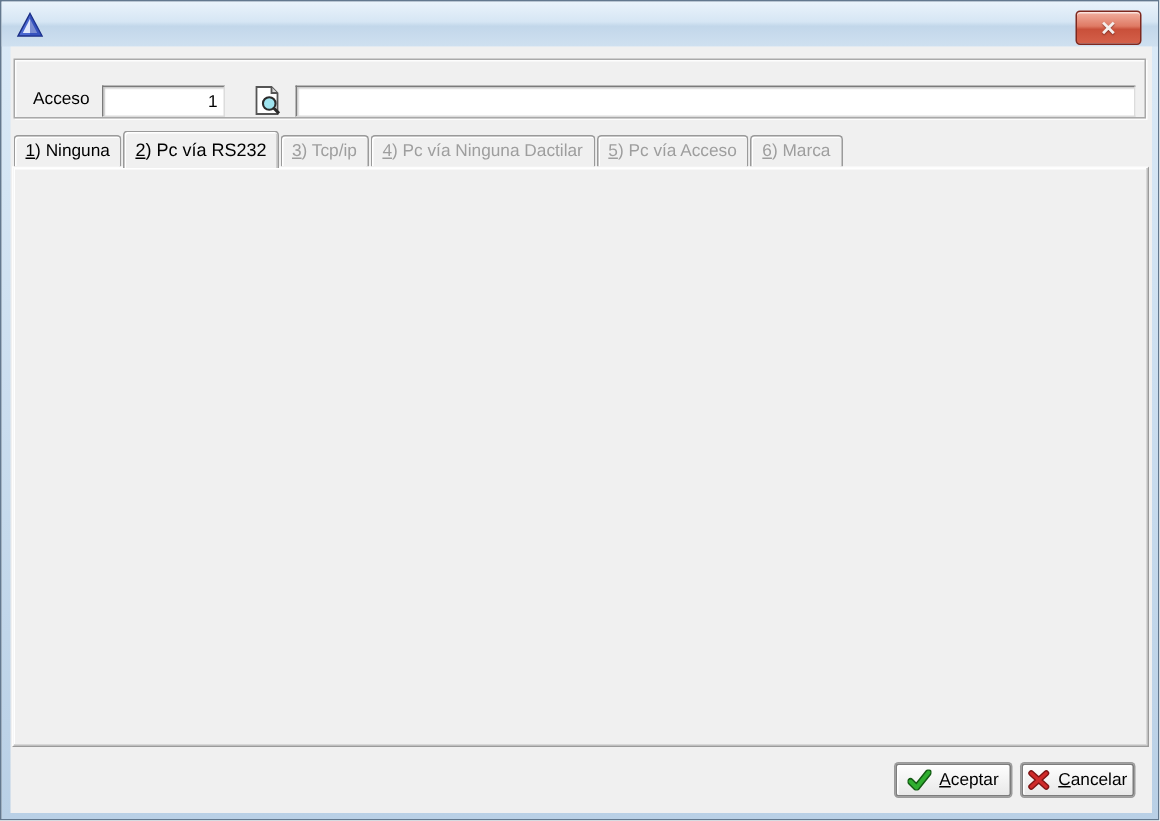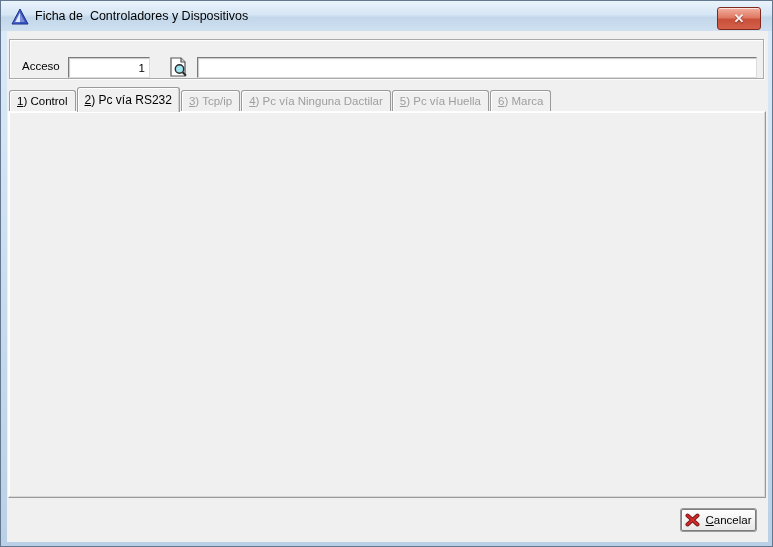--- a/index.html
+++ b/index.html
@@ -94,21 +94,20 @@
 <body>
 
 <div class="window">
 
   <div class="titlebar">
     <svg class="app-icon" viewBox="0 0 18 18">
       <polygon points="9,1 17,16 1,16" fill="#4a67d0" stroke="#1b2f86" stroke-width="1"></polygon>
       <polygon points="9,4.5 13.8,14 4.2,14" fill="#dfe7fb"></polygon>
       <polygon points="9,1 17,16 9,16" fill="#2742ae" opacity="0.55"></polygon>
     </svg>
-    <span class="title-text">Ficha de  Controladores y Dispositivos</span>
     <div class="close-btn">
       <span class="close-x">✕</span>
     </div>
   </div>
 
   <div class="client">
 
     <div class="acceso-panel">
       <span class="acceso-label">Acceso</span>
       <input class="field num acceso-input" value="1" style="">
@@ -117,25 +116,25 @@
           <path d="M4 2 h10 l4 4 v14 h-14 z" fill="#fff" stroke="#555" stroke-width="1.2"></path>
           <path d="M14 2 v4 h4" fill="#d8d8d8" stroke="#555" stroke-width="1.2"></path>
           <circle cx="12.5" cy="13" r="4.2" fill="#9fe4ef" stroke="#2b2b2b" stroke-width="1.4"></circle>
           <line x1="15.6" y1="16.2" x2="19" y2="19.6" stroke="#2b2b2b" stroke-width="2"></line>
         </svg>
       </button>
       <input class="field acceso-long" value="" style="">
     </div>
 
     <div class="tabstrip">
-        <div class="tab inactive"><span class="accel">1</span><span>) Control</span></div>
+        <div class="tab inactive"><span class="accel">1</span><span>) Ninguna</span></div>
         <div class="tab active"><span class="accel">2</span><span>) Pc vía RS232</span></div>
         <div class="tab disabled"><span class="accel">3</span><span>) Tcp/ip</span></div>
         <div class="tab disabled"><span class="accel">4</span><span>) Pc vía Ninguna Dactilar</span></div>
-        <div class="tab disabled"><span class="accel">5</span><span>) Pc vía Huella</span></div>
+        <div class="tab disabled"><span class="accel">5</span><span>) Pc vía Acceso</span></div>
         <div class="tab disabled"><span class="accel">6</span><span>) Marca</span></div>
       </div>
 
     <div class="page"></div>
 
     <span class="com-label lbl-entrada" style="position:absolute;left:14px;top:92px;">N° de Com de leer entrada:</span>
     <input class="field num inp-entrada" value="1" style="">
 
     <div class="grp g-baud1">
       <span class="legend">Baud Rates</span>
@@ -411,20 +410,27 @@
             <span class="radio"></span>
             <span class="rtext">2 = DSR/DTR</span>
           </label>
           <label class="ropt">
             <span class="radio"></span>
             <span class="rtext">3 = CTS/RTS</span>
           </label>
         </div>
     </div>
 
+    <button class="btn btn-accept">
+      <svg width="16" height="14" viewBox="0 0 16 14">
+        <path d="M2 8 L6 12 L14 2" fill="none" stroke="#145c14" stroke-width="4.6" stroke-linecap="round" stroke-linejoin="round"></path>
+        <path d="M2 8 L6 12 L14 2" fill="none" stroke="#2fae2f" stroke-width="2.6" stroke-linecap="round" stroke-linejoin="round"></path>
+      </svg>
+      <span><span class="accel">A</span><span>ceptar</span></span>
+    </button>
     <button class="btn btn-cancel">
       <svg width="15" height="14" viewBox="0 0 15 14">
         <path d="M2.5 2.5 L12.5 11.5 M12.5 2.5 L2.5 11.5" stroke="#7d1515" stroke-width="4" stroke-linecap="round"></path>
         <path d="M2.5 2.5 L12.5 11.5 M12.5 2.5 L2.5 11.5" stroke="#cf2b2b" stroke-width="2.2" stroke-linecap="round"></path>
       </svg>
       <span><span class="accel">C</span><span>ancelar</span></span>
     </button>
 
   </div>
 </div>

